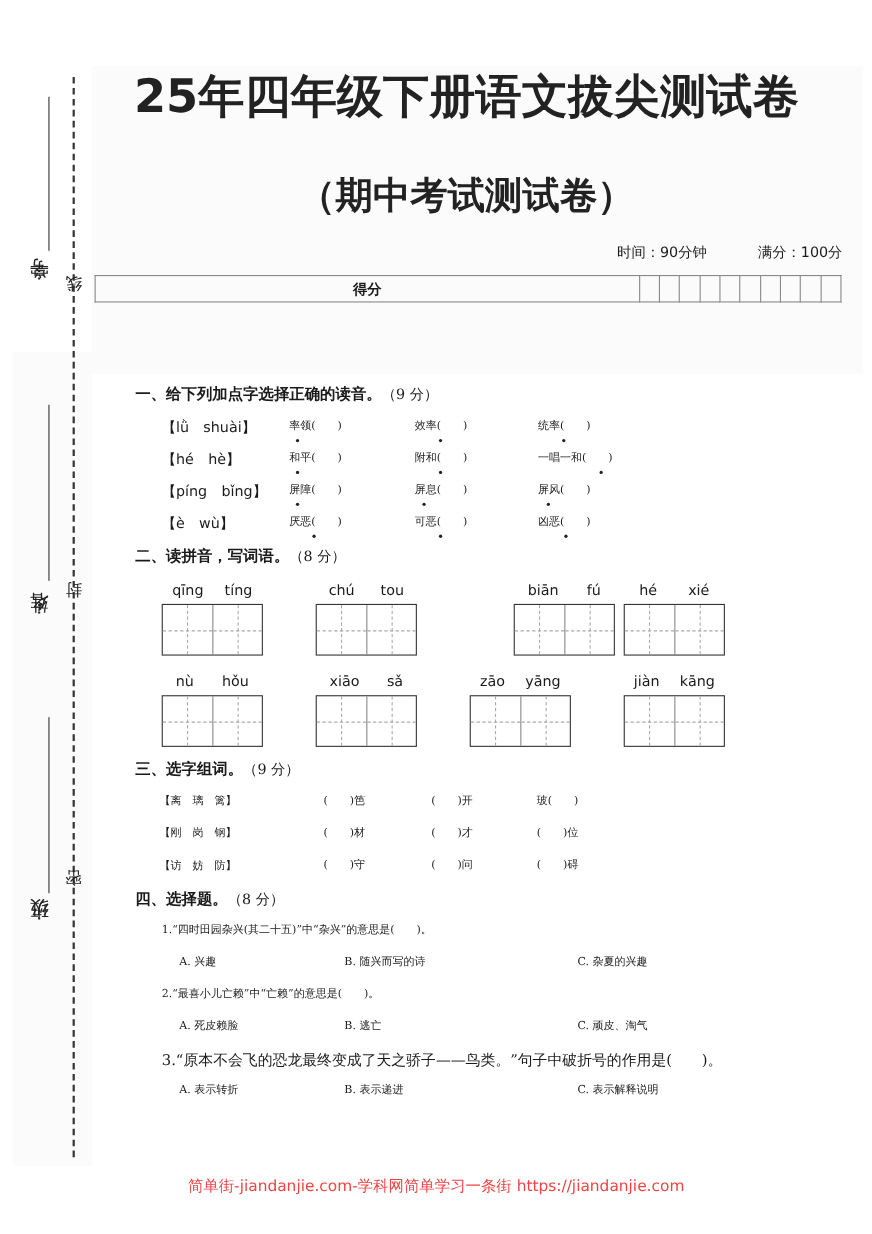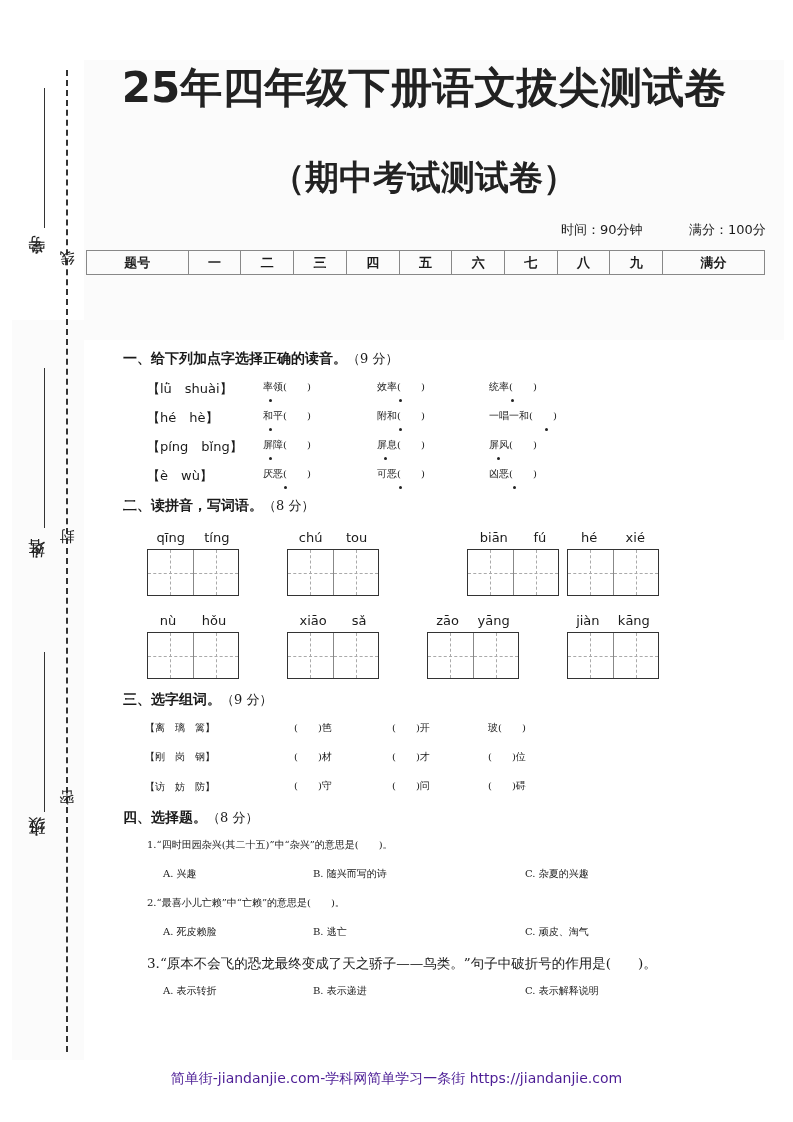--- a/index.html
+++ b/index.html
@@ -34,21 +34,21 @@
   .py { font-family: "DejaVu Sans", sans-serif; font-size: 13px; }
 
   .grid-group { position: absolute; width: 92px; }
   .grid-py { display: flex; justify-content: space-around; font-family: "DejaVu Sans", sans-serif; font-size: 13px; height: 20px; line-height: 18px; text-align: right; }
   .grid-box { display: flex; border: 1.5px solid #333; height: 45px; }
   .grid-cell { flex: 1; position: relative; }
   .grid-cell + .grid-cell { border-left: 1px solid #888; }
   .grid-cell::before { content: ""; position: absolute; left: 50%; top: 0; bottom: 0; border-left: 1px dashed #aaa; }
   .grid-cell::after { content: ""; position: absolute; top: 50%; left: 0; right: 0; border-top: 1px dashed #aaa; }
 
-  .footer { position: absolute; top: 1070px; left: 0; width: 793px; text-align: center; font-size: 14px; color: #4c1d95; font-family: "DejaVu Sans", sans-serif; }
+  .footer { position: absolute; top: 1070px; left: 0; width: 793px; text-align: center; font-size: 14px; color: #ef4444; font-family: "DejaVu Sans", sans-serif; }
 </style>
 </head>
 <body>
 
 <div class="bg-block"></div>
 <div class="bg-left"></div>
 
 <div class="dashline"></div>
 <div class="vline" style="top:88px;height:140px;"></div>
 <div class="vlabel" style="left:24px;top:244px;">学号：</div>
@@ -62,32 +62,32 @@
 <div class="vlabel" style="left:24px;top:826px;">班级：</div>
 <div class="seal" style="top:818px;">密</div>
 
 <div class="abs main-title">25年四年级下册语文拔尖测试卷</div>
 <div class="abs sub-title">（期中考试测试卷）</div>
 <div class="abs meta" style="left:545px;">时间：90分钟</div>
 <div class="abs meta" style="left:673px;">满分：100分</div>
 
 <table class="score">
   <tbody>
-      <tr>
-    <td>题号</td>
-    <td>一</td>
-    <td>二</td>
-    <td>三</td>
-    <td>四</td>
-    <td>五</td>
-    <td>六</td>
-    <td>七</td>
-    <td>八</td>
-    <td>九</td>
-    <td>满分</td>
+  <tr>
+    <td>得分</td>
+    <td></td>
+    <td></td>
+    <td></td>
+    <td></td>
+    <td></td>
+    <td></td>
+    <td></td>
+    <td></td>
+    <td></td>
+    <td></td>
   </tr>
 </tbody>
   </table>
 
 <div class="sec-title" style="top:350px;">
   <span>一、给下列加点字选择正确的读音。</span><span class="pts">（9 分）</span>
 </div>
 
 <div class="row py" style="left:147px;top:380px;">【lǜ　shuài】</div>
 <div class="row" style="left:263px;top:380px;">率领(　　)</div>

